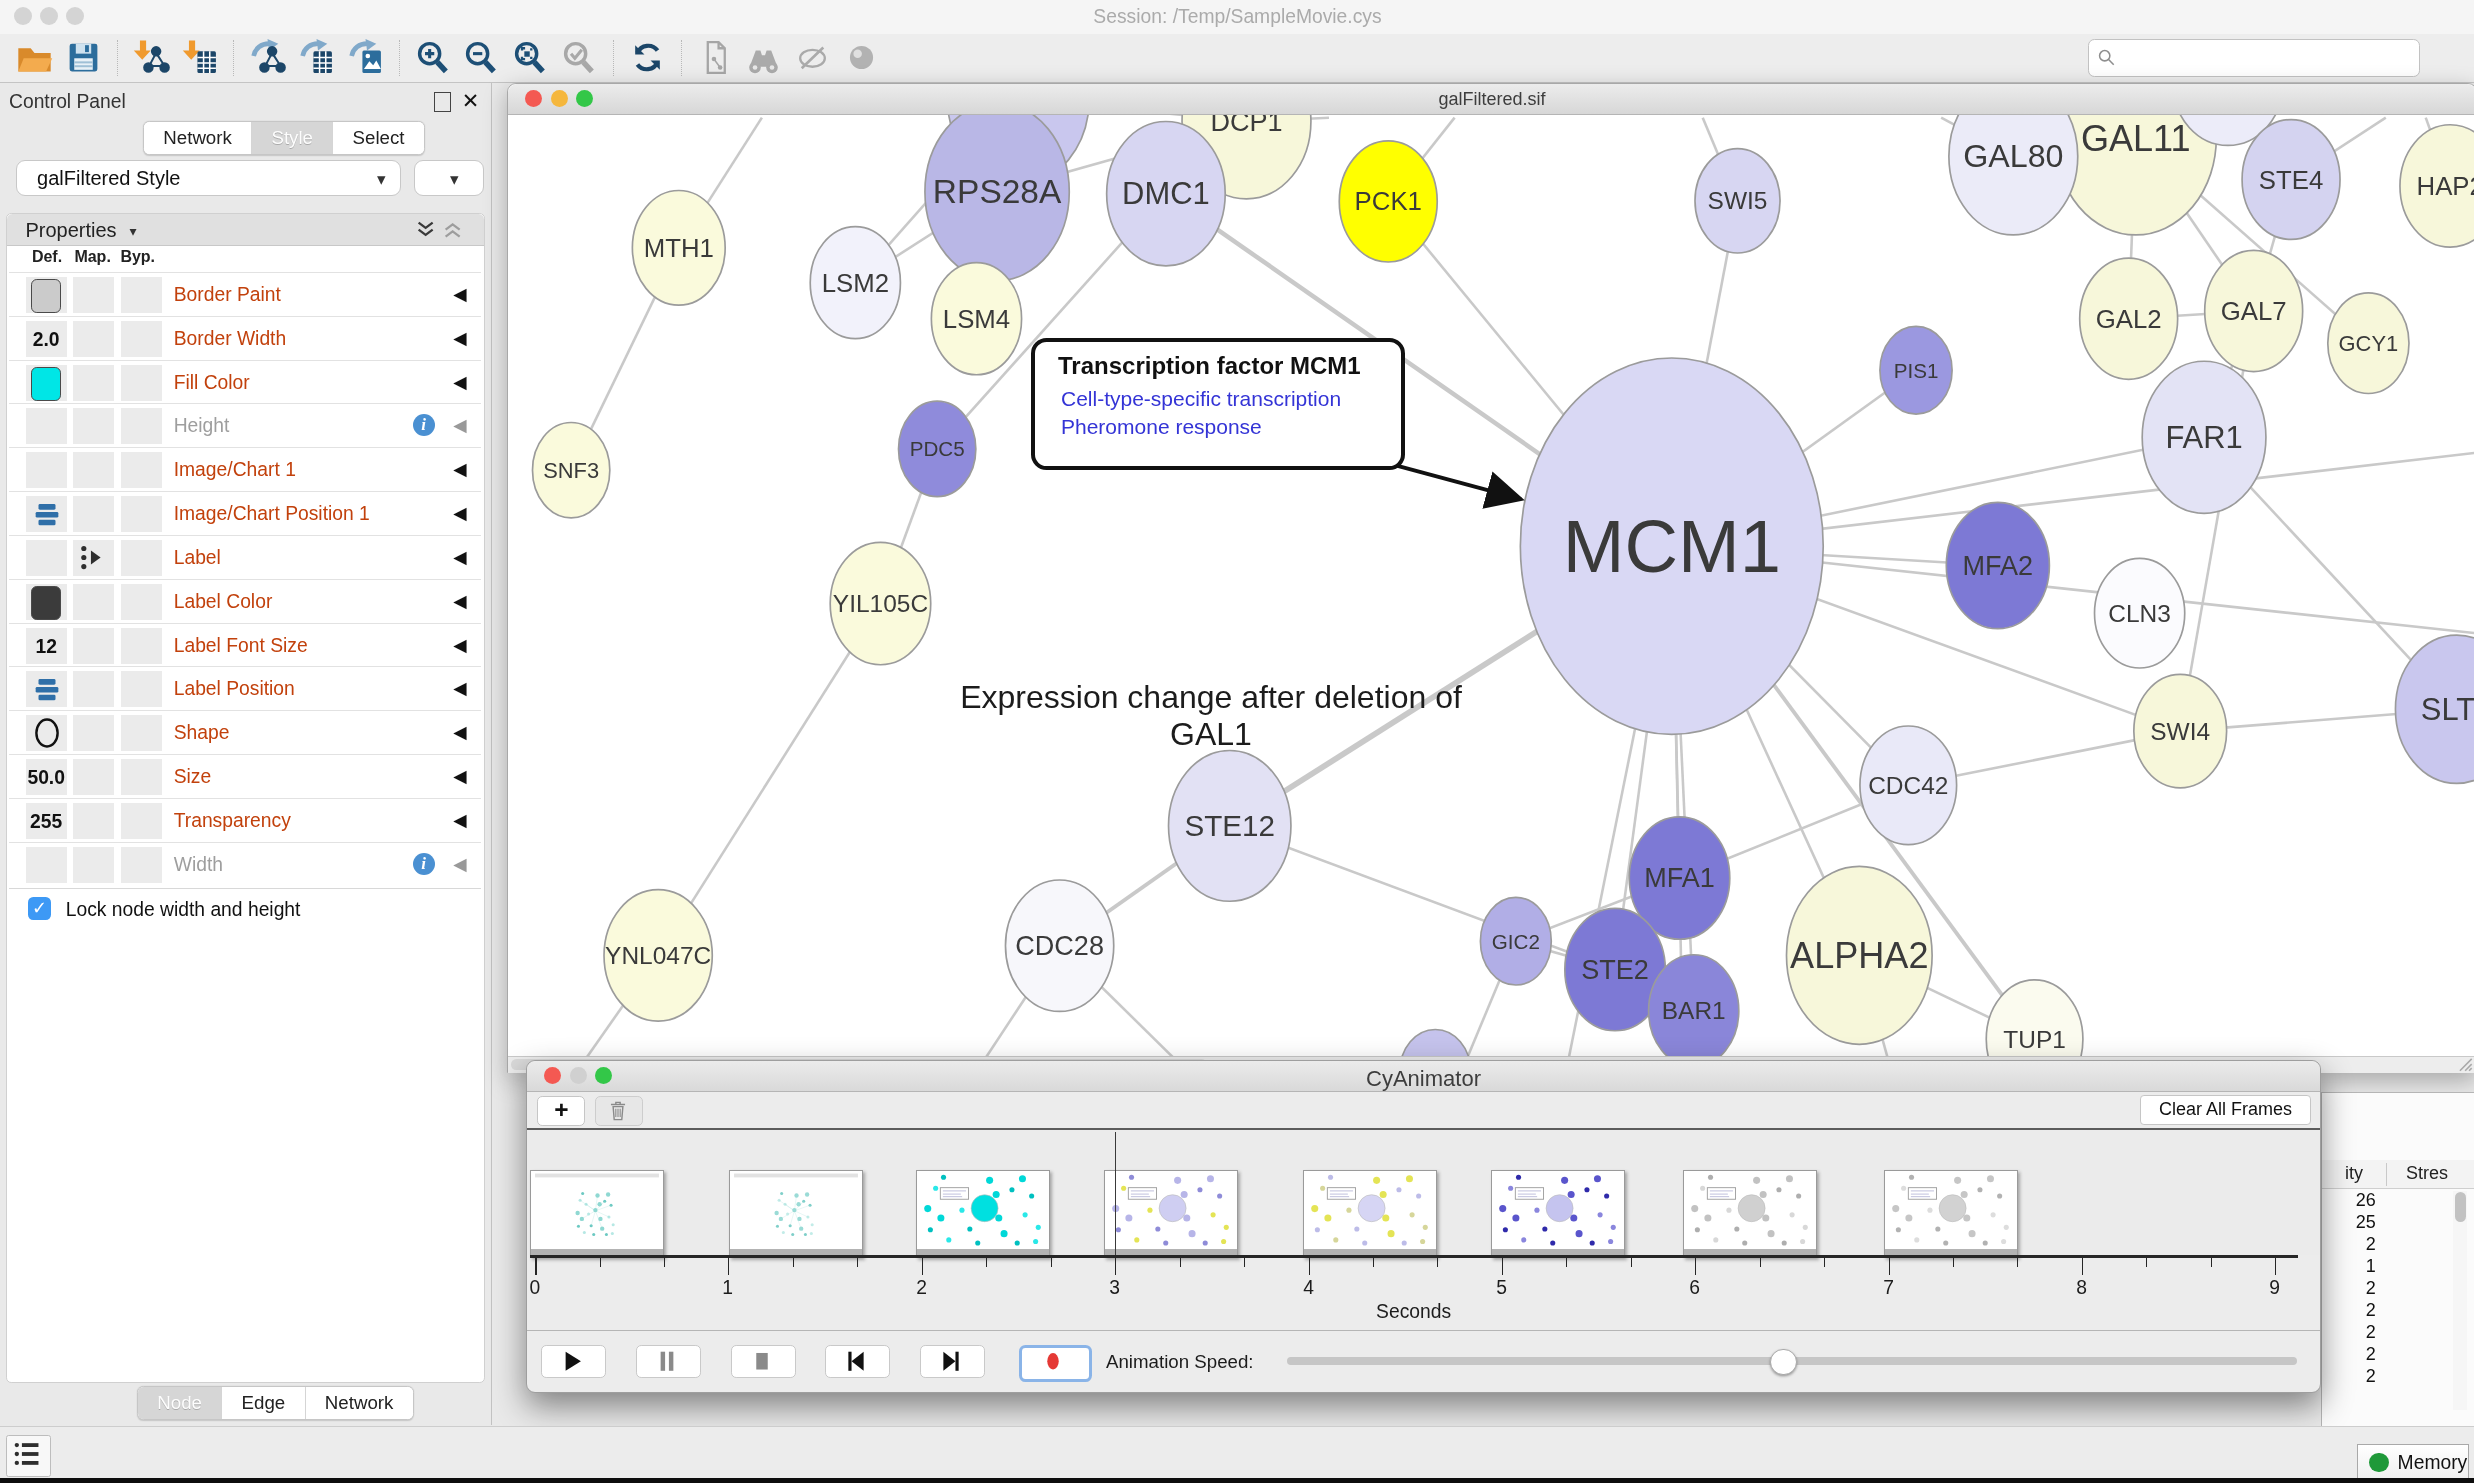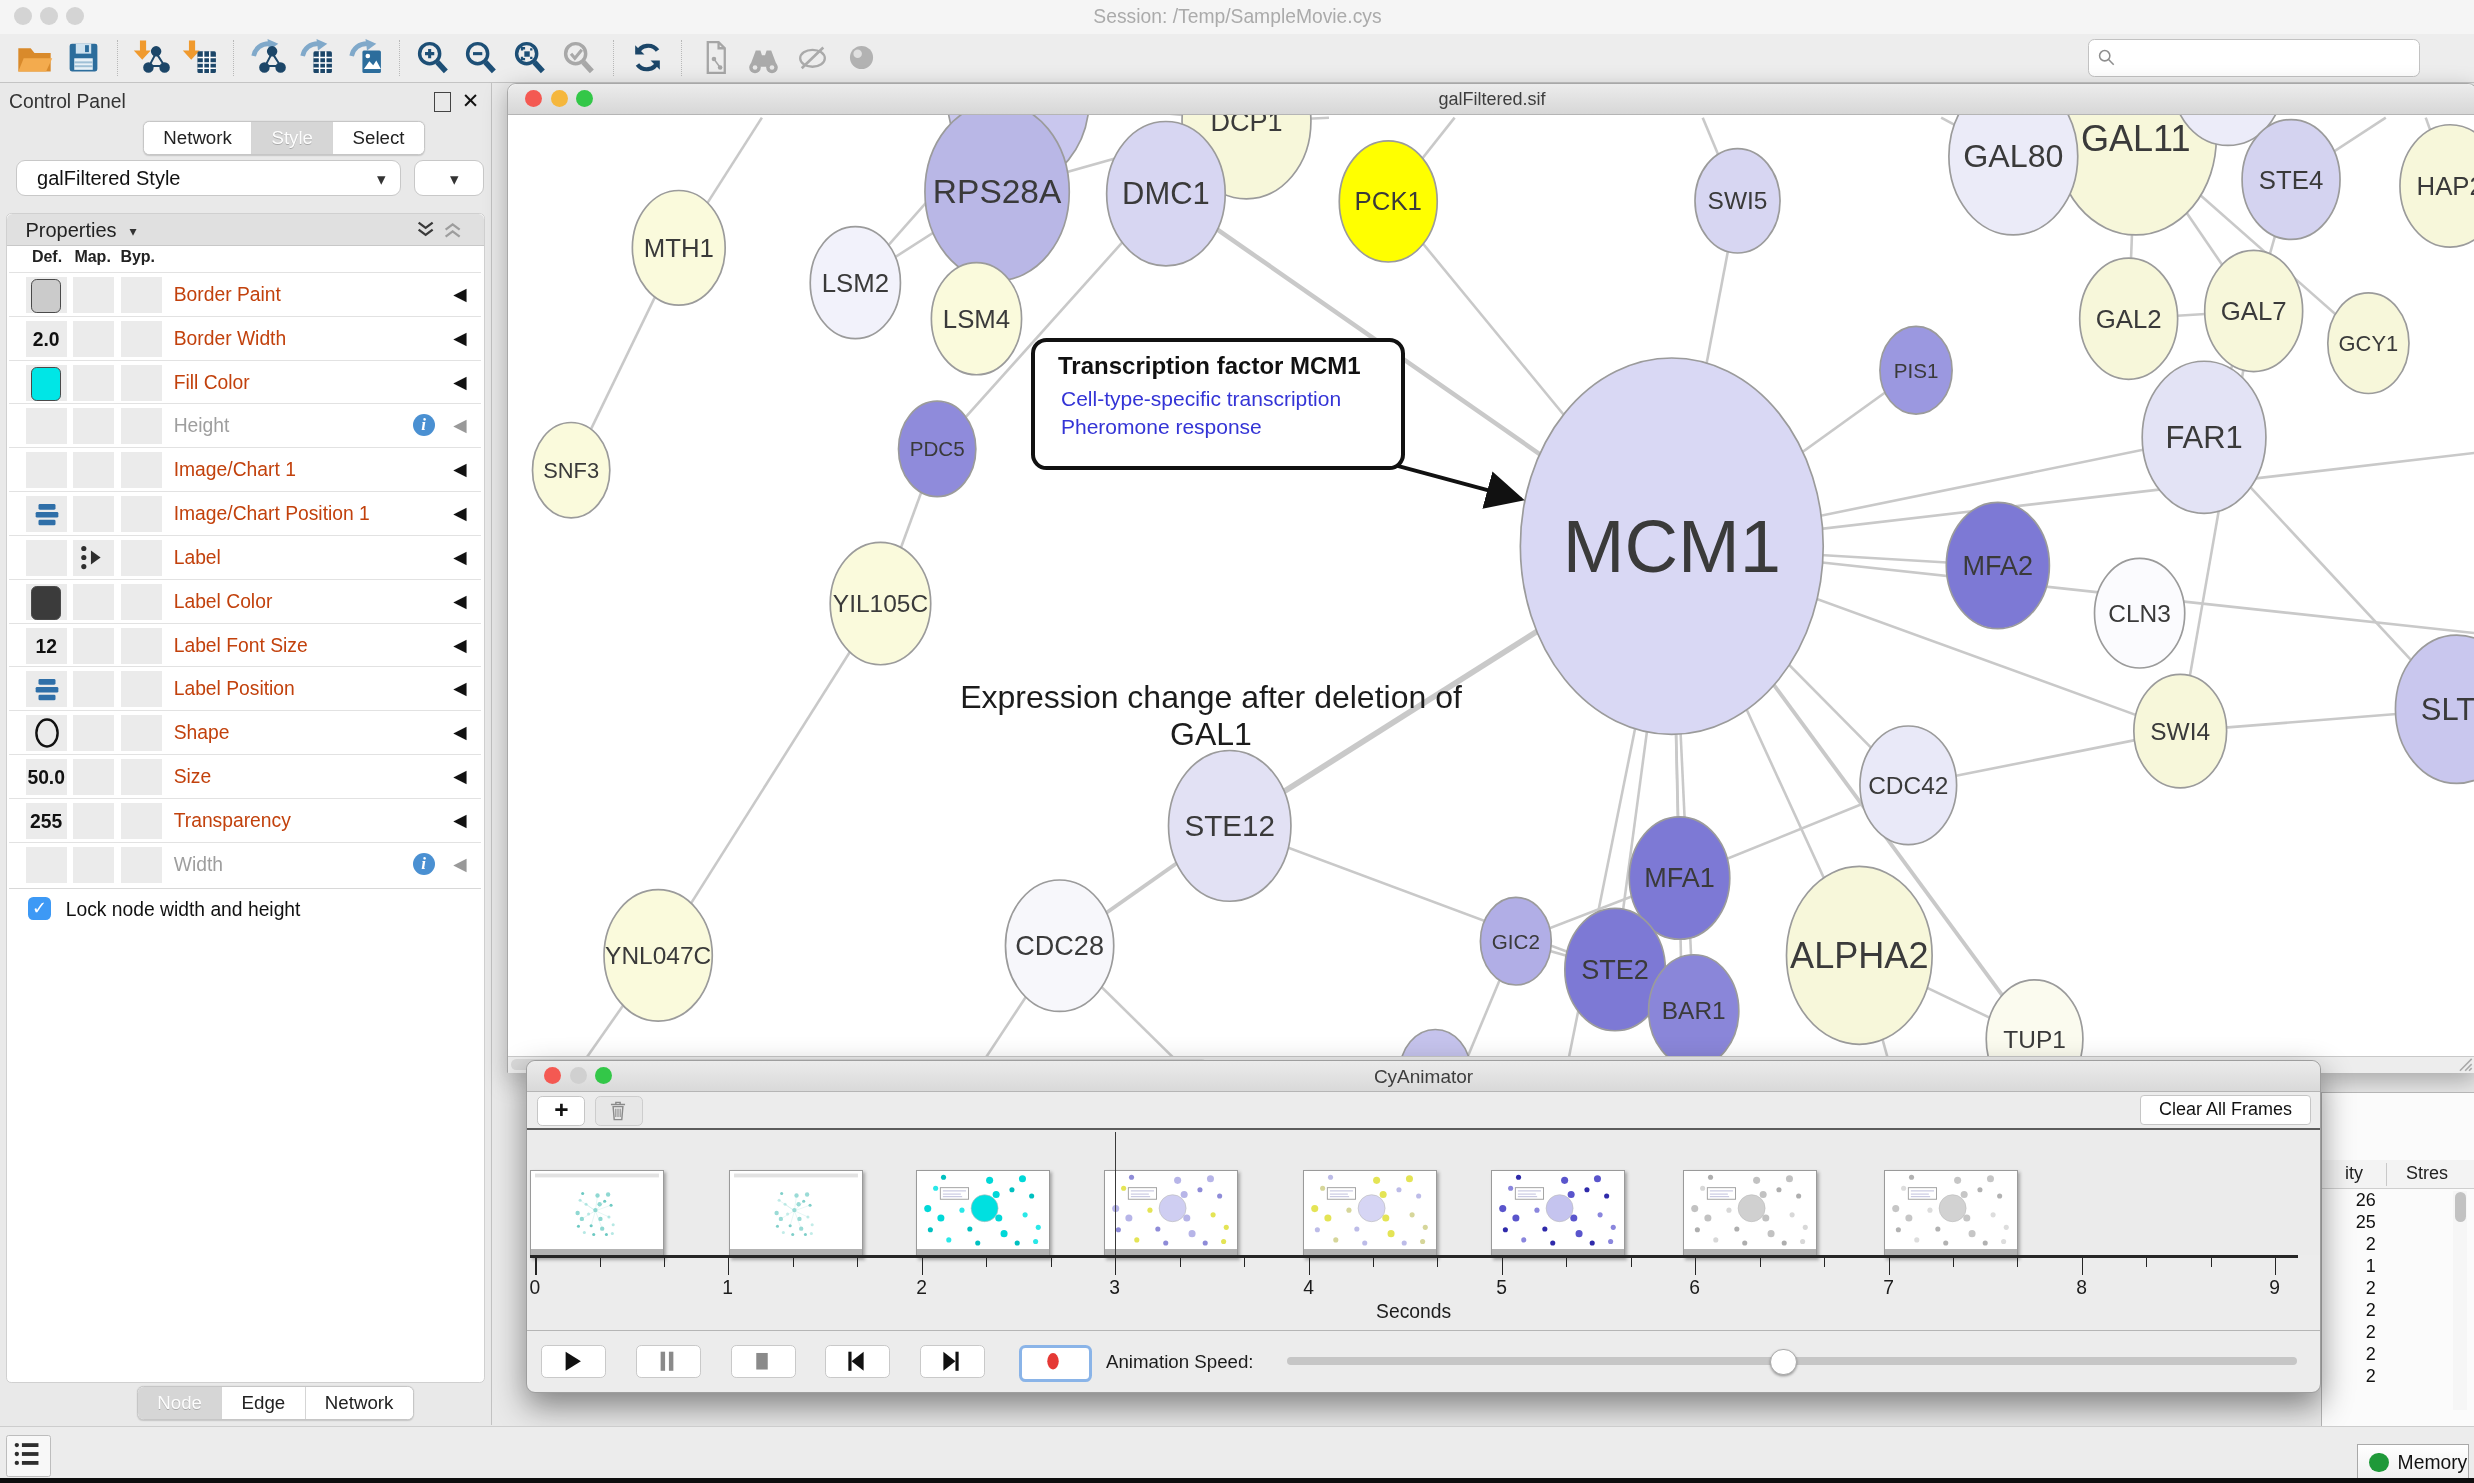--- a/index.html
+++ b/index.html
@@ -71,21 +71,21 @@
   .annot{position:absolute;left:523px;top:223px;width:366px;height:124px;background:#fff;border:4.5px solid #111;border-radius:15.5px;}
   .annot .atitle{position:absolute;left:23px;top:10.3px;font-size:24px;font-weight:bold;color:#111;}
   .annot .alink{position:relative;margin-left:26px;font-size:21px;color:#3434d6;line-height:28px;}
   .annot .alinks{position:absolute;left:0;top:43px;}
   .netcaption{position:absolute;left:445px;top:564px;width:516px;text-align:center;font-size:32px;color:#1c1c1c;}
   
   .cyani{position:absolute;left:526px;top:1060px;width:1793px;height:331px;background:#ececec;border:0.6px solid #9e9e9e;
          border-radius:9px;box-shadow:0 13px 32px rgba(0,0,0,.45);}
   .cy-titlebar{position:absolute;left:0;top:0;width:100%;height:30px;border-radius:9px 9px 0 0;
          background:linear-gradient(#ebebeb,#d9d9d9);border-bottom:0.6px solid #b5b5b5;}
-  .cy-titlebar .title{position:absolute;left:0;right:0;top:5.2px;text-align:center;font-size:19px;color:#3d3d3d;}
+  .cy-titlebar .title{position:absolute;left:0;right:0;top:5.2px;text-align:center;font-size:22px;color:#3d3d3d;}
   .cy-toolbar{position:absolute;left:0;top:31px;width:100%;height:36px;}
   .cy-add{position:absolute;left:10.3px;top:3.9px;width:46px;height:28px;background:#fff;border:1.3px solid #c6c6c6;border-radius:5.2px;
           font-size:24.5px;font-weight:bold;color:#111;text-align:center;line-height:26px;}
   .cy-del{position:absolute;left:68px;top:3.9px;width:46px;height:28px;background:#e7e7e7;border:1.3px solid #cdcdcd;border-radius:5.2px;}
   .cy-del svg{width:26px;height:26px;margin:1.3px 9px;}
   .cy-clear{position:absolute;right:9px;top:2.6px;width:169px;height:28px;background:#fff;border:1.3px solid #c6c6c6;border-radius:3.9px;
           font-size:18px;color:#111;text-align:center;line-height:27px;}
   .cy-sep{position:absolute;left:0;top:67px;width:100%;height:1.9px;background:#5c5c5c;}
   .cy-frames{position:absolute;left:0;top:69px;width:100%;height:125px;background:#ebebeb;}
   .frame{position:absolute;top:40px;width:132px;height:86px;background:#fff;border:0.6px solid #9a9a9a;box-shadow:1.9px 1.9px 3.2px rgba(0,0,0,.3);}

